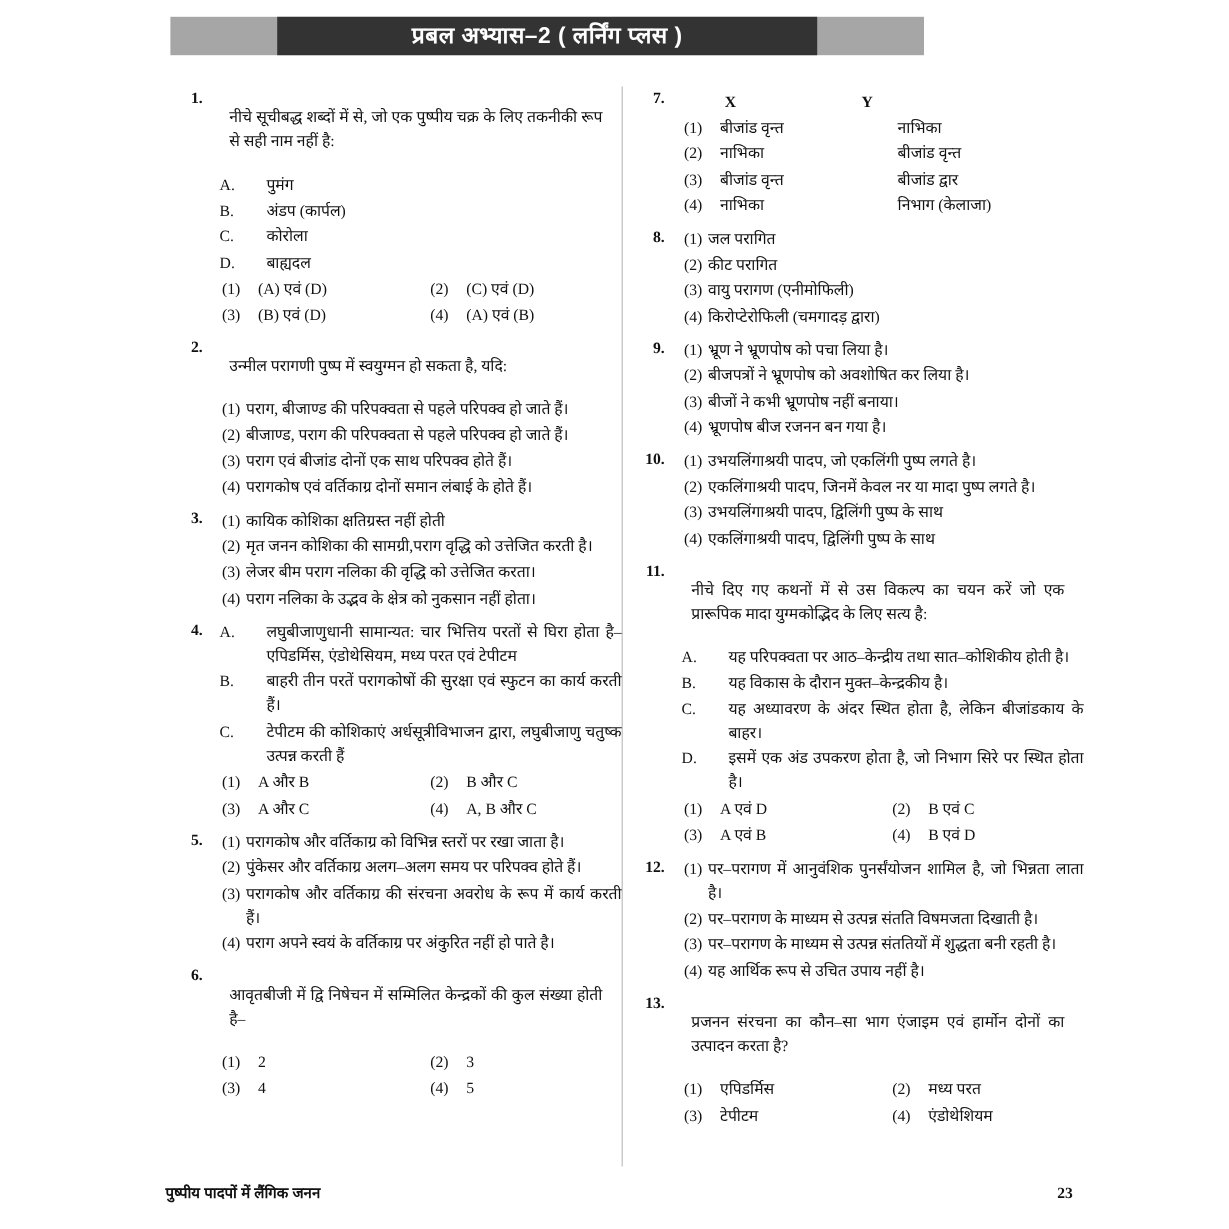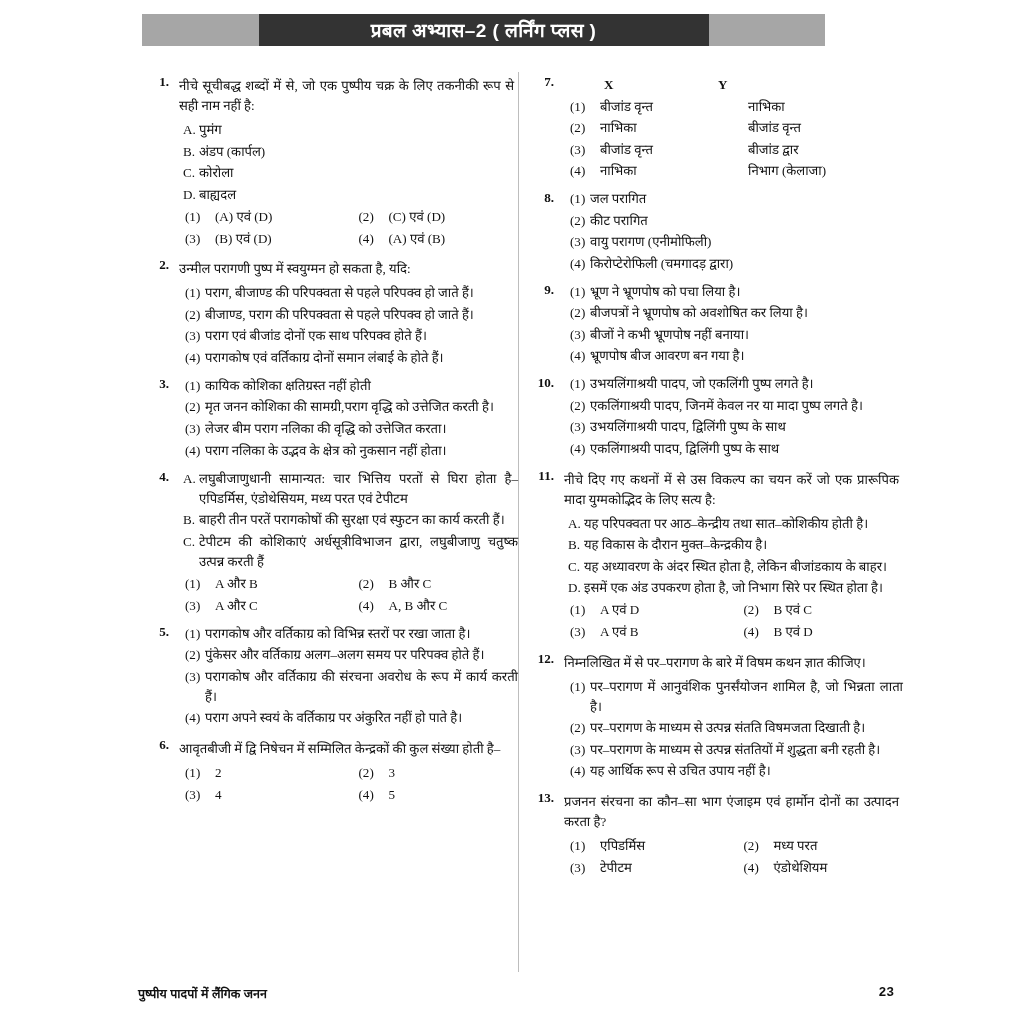--- a/index.html
+++ b/index.html
@@ -21,21 +21,21 @@
     width: 1024px;
     height: 1024px;
     box-sizing: border-box;
   }
 
   
   .header-band {
     position: absolute;
     left: 142px;
     top: 14px;
-    width: 683px;
+    width: 628px;
     height: 32px;
     background: #a6a6a6;
     display: flex;
     align-items: stretch;
     justify-content: center;
   }
   .header-center {
     background: #333333;
     width: 450px;
     display: flex;
@@ -89,39 +89,40 @@
     width: 23px;
     font-weight: bold;
     text-align: right;
     padding-right: 6px;
     font-family: "Liberation Serif", serif;
   }
   .q-body { flex: 1 1 auto; }
   .q-stem {
     text-align: justify;
     text-justify: inter-word;
-    margin: 4px;
+    margin: 16px;
   }
 
   
   .stmts { margin: 1px 0 0 0; padding: 0; }
   .stmt {
     display: flex;
     margin-top: 1.5px;
   }
   .stmt-label {
     flex: 0 0 auto;
     width: 24px;
     padding-left: 8px;
     box-sizing: border-box;
   }
   .stmt-text {
     flex: 1 1 auto;
     text-align: justify;
     text-justify: inter-word;
+    margin-left: 23px;
   }
 
   
   .opts-stack { margin: 1px 0 0 0; }
   .opt-row {
     display: flex;
     margin-top: 1.5px;
   }
   .opt-label {
     flex: 0 0 auto;
@@ -167,30 +168,30 @@
   .xy-row .xy-c1 { width: 148px; }
   .xy-row .xy-c2 { flex: 1 1 auto; }
 
   
   .footer {
     position: absolute;
     left: 138px;
     right: 130px;
     bottom: 22px;
     display: flex;
-    align-items: flex-start;
+    align-items: flex-end;
     justify-content: space-between;
     font-size: 12.5px;
     font-weight: bold;
     font-family: "Liberation Sans", "DejaVu Sans", sans-serif;
   }
   .footer-page {
     font-size: 13px;
     font-weight: bold;
-    font-family: Liberation Mono, monospace;
+    font-family: Liberation Serif, serif;
   }
 </style>
 </head>
 <body>
 
 <div class="page">
 
   <div class="header-band">
     <div class="header-center">
       <span class="header-title">प्रबल अभ्यास–2 ( लर्निंग प्लस )</span>
@@ -438,21 +439,21 @@
               <div class="opt-row">
                 <span class="opt-label">(2)</span>
                 <span class="opt-text">बीजपत्रों ने भ्रूणपोष को अवशोषित कर लिया है।</span>
               </div>
               <div class="opt-row">
                 <span class="opt-label">(3)</span>
                 <span class="opt-text">बीजों ने कभी भ्रूणपोष नहीं बनाया।</span>
               </div>
               <div class="opt-row">
                 <span class="opt-label">(4)</span>
-                <span class="opt-text">भ्रूणपोष बीज आवरण बन गया है।</span>
+                <span class="opt-text">भ्रूणपोष बीज रजनन बन गया है।</span>
               </div>
             </div>
           </div>
         </div>
         <div class="q">
           <div class="q-num">10.</div>
           <div class="q-body">
             <div class="opts-stack">
               <div class="opt-row">
                 <span class="opt-label">(1)</span>
@@ -511,21 +512,20 @@
               <div class="grid-opt">
                 <span class="opt-label">(4)</span>
                 <span class="opt-text">B एवं D</span>
               </div>
             </div>
           </div>
         </div>
         <div class="q">
           <div class="q-num">12.</div>
           <div class="q-body">
-            <p class="q-stem">निम्नलिखित में से पर–परागण के बारे में विषम कथन ज्ञात कीजिए।</p>
             <div class="opts-stack">
               <div class="opt-row">
                 <span class="opt-label">(1)</span>
                 <span class="opt-text">पर–परागण में आनुवंशिक पुनर्संयोजन शामिल है, जो भिन्नता लाता है।</span>
               </div>
               <div class="opt-row">
                 <span class="opt-label">(2)</span>
                 <span class="opt-text">पर–परागण के माध्यम से उत्पन्न संतति विषमजता दिखाती है।</span>
               </div>
               <div class="opt-row">

